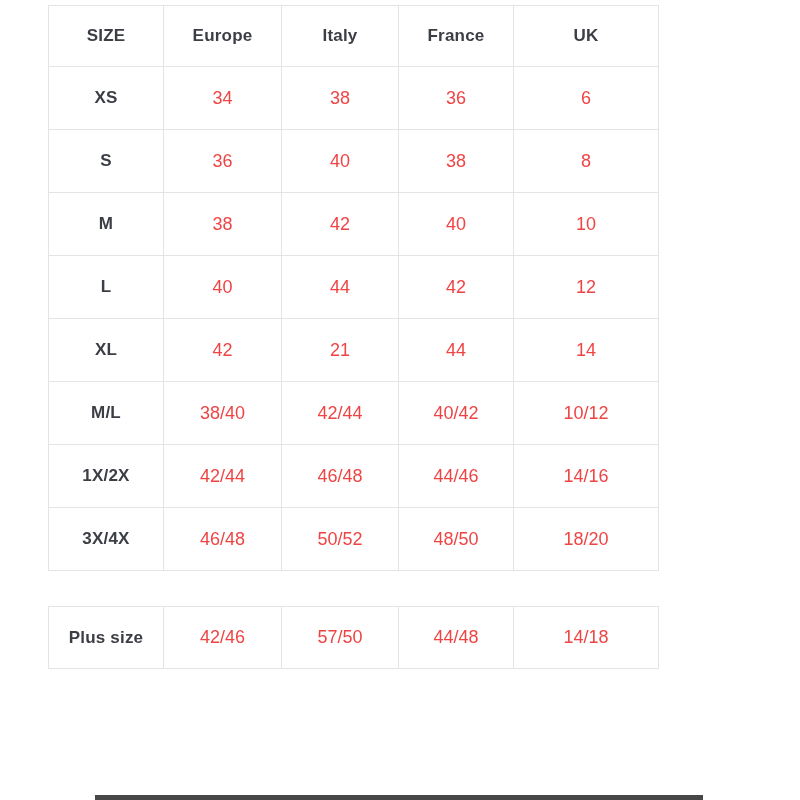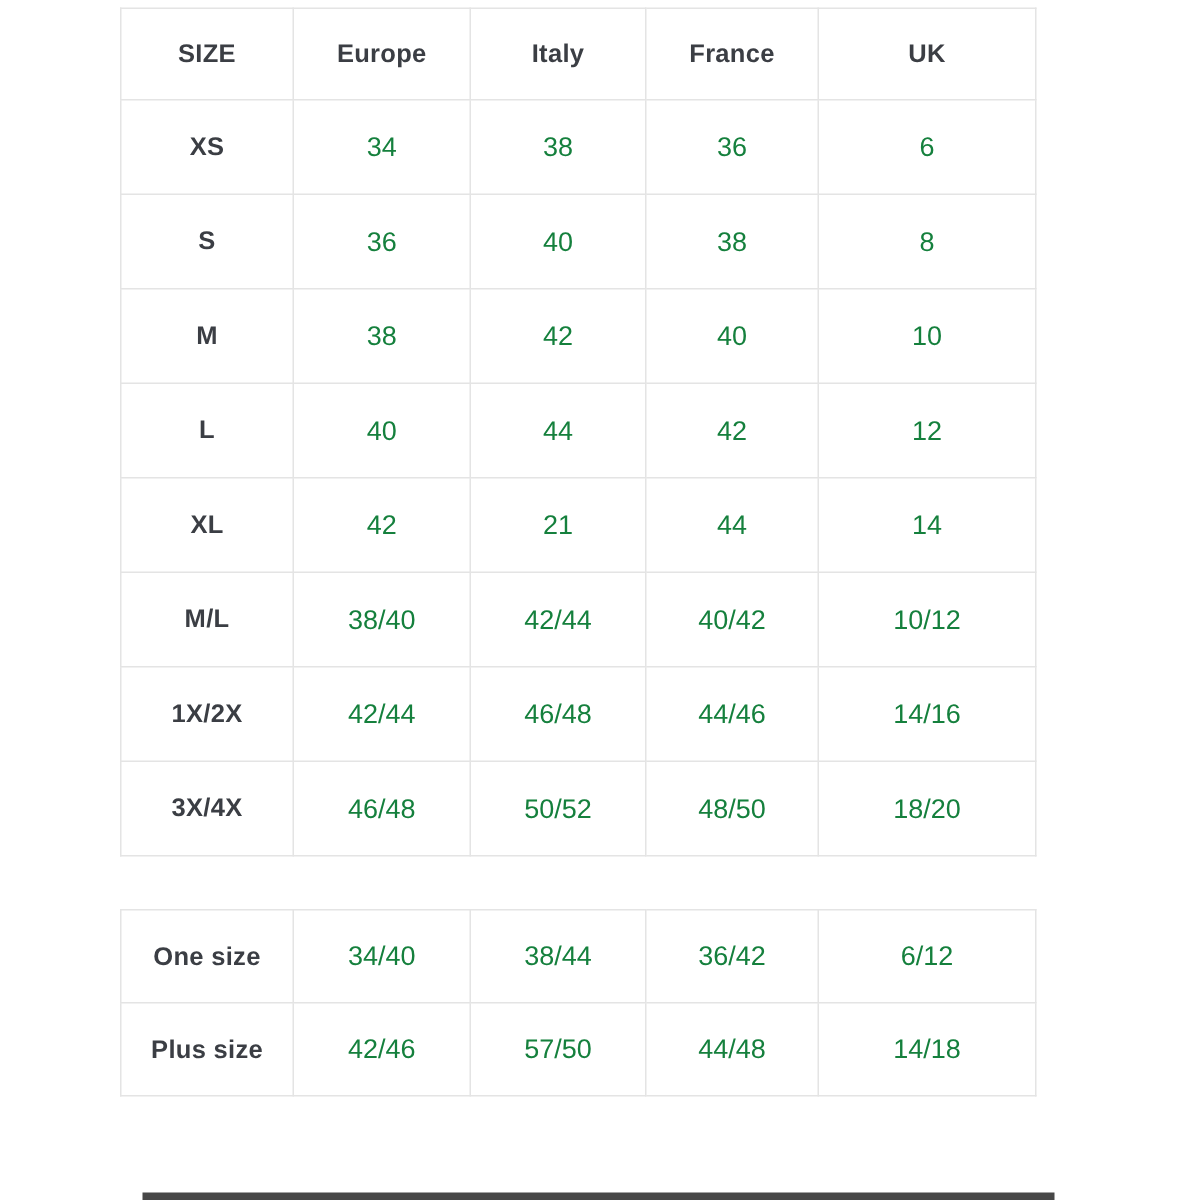--- a/index.html
+++ b/index.html
@@ -14,21 +14,21 @@
     position: relative;
     width: 800px;
     height: 800px;
     overflow: hidden;
     background: #ffffff;
   }
   table.size-table {
     border-collapse: collapse;
     table-layout: fixed;
     width: 610px;
-    margin-left: 80px;
+    margin-left: 48px;
     background: #ffffff;
     padding-left: 20px;
   }
   table.main-table { margin-top: 5px; }
   table.special-table { margin-top: 35px; }
   .size-table th, .size-table td {
     border: 1px solid #e4e4e4;
     text-align: center;
     vertical-align: middle;
     padding: 0;
@@ -36,21 +36,21 @@
   }
   .size-table th {
     font-size: 17px;
     font-weight: bold;
     color: #3b3e44;
     letter-spacing: 0.2px;
   }
   .size-table td {
     font-size: 18px;
     font-weight: normal;
-    color: #15803d;
+    color: #ef4444;
   }
   .main-table thead tr { height: 61px; }
   .main-table tbody tr { height: 63px; }
   .special-table tbody tr { height: 62px; }
   .bottom-bar {
     position: absolute;
     left: 95px;
     bottom: 0;
     width: 608px;
     height: 5px;
@@ -142,27 +142,20 @@
   <table class="size-table special-table">
     <colgroup>
       <col style="width:115px">
         <col style="width:118px">
         <col style="width:117px">
         <col style="width:115px">
         <col style="width:145px">
     </colgroup>
     <tbody>
       <tr>
-        <th>One size</th>
-        <td>34/40</td>
-        <td>38/44</td>
-        <td>36/42</td>
-        <td>6/12</td>
-      </tr>
-      <tr>
         <th>Plus size</th>
         <td>42/46</td>
         <td>57/50</td>
         <td>44/48</td>
         <td>14/18</td>
       </tr>
     </tbody>
   </table>
 
   <div class="bottom-bar"></div>

